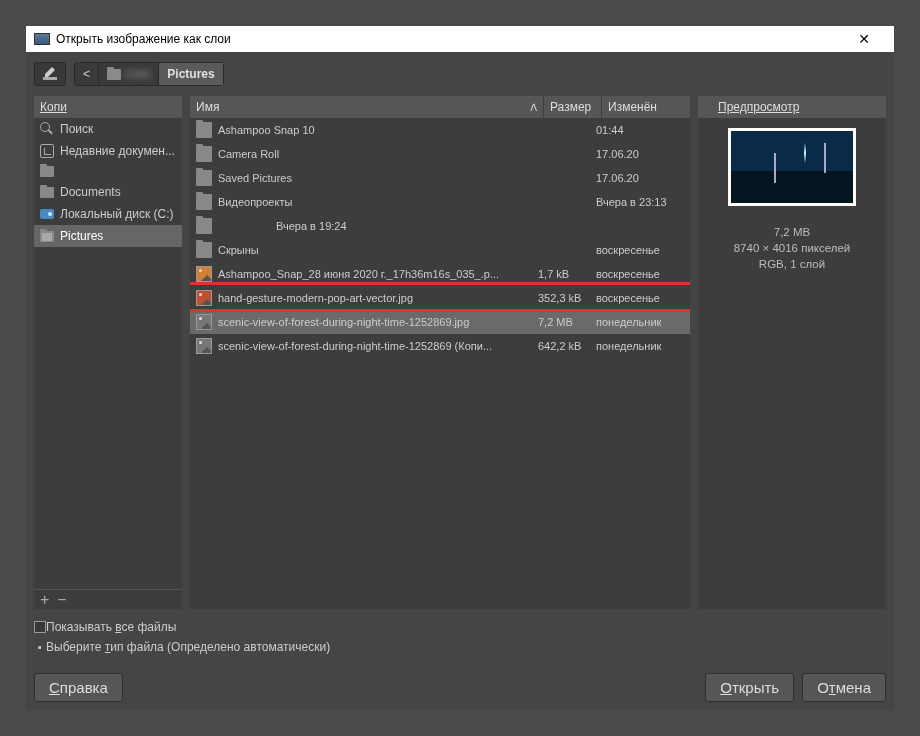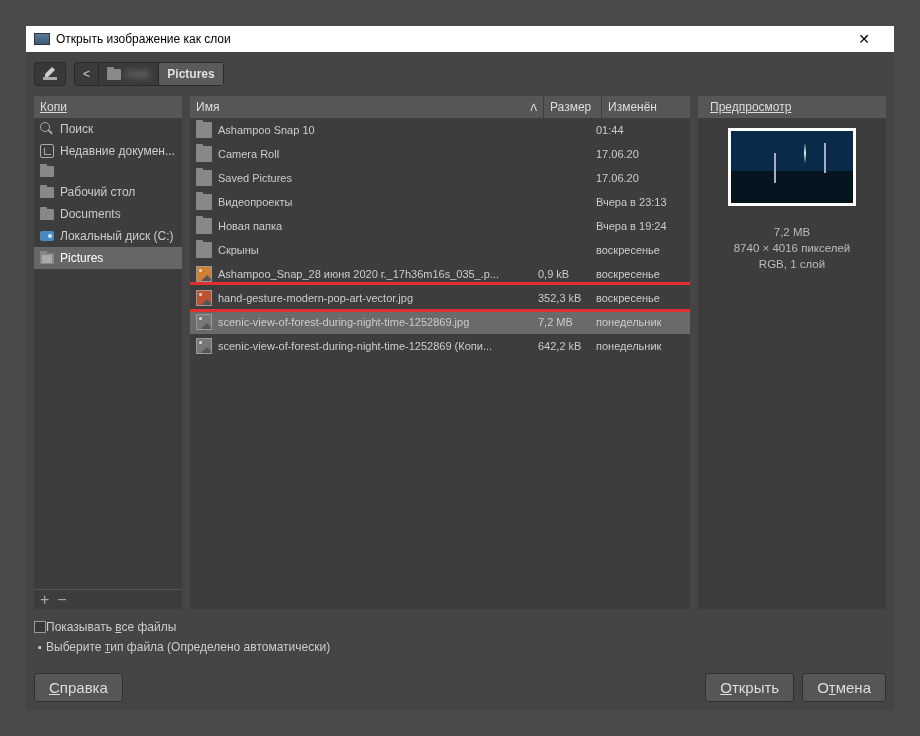--- a/index.html
+++ b/index.html
@@ -36,21 +36,21 @@
 .cols .col.mod { width:88px; border-right:none;}
 .rows { flex:1; overflow:hidden; position:relative;}
 .row { display:flex; align-items:center; height:24px; padding:0 6px; font-size:11px; color:#ccc; cursor:pointer;}
 .row .ic { width:16px; height:16px; margin-right:6px; flex:none; }
 .row .nm { flex:1; white-space:nowrap; overflow:hidden; text-overflow:ellipsis;}
 .row .sz { width:58px; text-align:left;}
 .row .md { width:88px; text-align:left;}
 .row.selected { background:#6a6a6a;}
 .highlight-box { position:absolute; border:3px solid #e03030; border-radius:6px; pointer-events:none;}
 .right { width:188px; background:#3d3d3d; display:flex; flex-direction:column;}
-.right .hdr { height:22px; background:#565656; font-size:12px; color:#ddd; padding:4px 12px; text-decoration: underline;}
+.right .hdr { height:22px; background:#565656; font-size:12px; color:#ddd; padding:4px 20px; text-decoration: underline;}
 .right .preview-img { margin:10px auto 10px; width:128px; height:78px; background:linear-gradient( to bottom, #0a2a4a 0%, #0a2a4a 55%, #051520 55%, #051520 100%); border:3px solid #fff; position:relative;}
 .right .preview-img::after{content:'';position:absolute;left:60%;top:10%;width:2px;height:30px;background:radial-gradient(circle,#cfe 0%,transparent 70%); box-shadow: -30px 15px 0 0 #aac, 20px 5px 0 0 #aac;}
 .right .fname { font-size:13px; font-style:italic; color:#ccc; text-align:center; padding:0 6px;}
 .right .meta { font-size:11.5px; color:#bbb; text-align:center; margin-top:8px; line-height:1.4;}
 
 .options { margin-top:8px; font-size:12px; color:#ccc;}
 .options .opt-row { display:flex; align-items:center; padding:3px 0;}
 .options .chk { width:12px; height:12px; border:1px solid #999; background:#383838;}
 .options .exp { width:12px; height:12px; display:flex; align-items:center; justify-content:center; font-size:11px; color:#ccc;}
 .options u { text-decoration: underline;}
@@ -120,24 +120,20 @@
           <div class="item">
               <span class="ico-recent"></span>
               <span>Недавние докумен...</span>
             </div>
           <div class="item">
               <span class="ico-folder"></span>
               <span style="filter:blur(3px);width:40px;display:inline-block;"> </span>
             </div>
           <div class="item">
               <span class="ico-folder"></span>
-              <span>Рабочий стол</span>
-            </div>
-          <div class="item">
-              <span class="ico-folder"></span>
               <span>Documents</span>
             </div>
           <div class="item">
               <span class="ico-disk"></span>
               <span>Локальный диск (C:)</span>
             </div>
           <div class="item selected">
               <span class="ico-folder open"></span>
               <span>Pictures</span>
             </div>
@@ -177,34 +173,33 @@
               <span class="md">17.06.20</span>
             </div>
             <div class="row">
               <span class="ic ico-folder"></span>
               <span class="nm">Видеопроекты</span>
               <span class="sz"></span>
               <span class="md">Вчера в 23:13</span>
             </div>
             <div class="row">
               <span class="ic ico-folder"></span>
-              <span class="nm">Новая папка</span>
               <span class="sz"></span>
               <span class="md">Вчера в 19:24</span>
             </div>
             <div class="row">
               <span class="ic ico-folder"></span>
               <span class="nm">Скрыны</span>
               <span class="sz"></span>
               <span class="md">воскресенье</span>
             </div>
             <div class="row">
               <span class="ic ico-image color2"></span>
               <span class="nm">Ashampoo_Snap_28 июня 2020 г._17h36m16s_035_.p...</span>
-              <span class="sz">0,9 kB</span>
+              <span class="sz">1,7 kB</span>
               <span class="md">воскресенье</span>
             </div>
             <div class="row">
               <span class="ic ico-image color"></span>
               <span class="nm">hand-gesture-modern-pop-art-vector.jpg</span>
               <span class="sz">352,3 kB</span>
               <span class="md">воскресенье</span>
             </div>
             <div class="highlight-box" style="left: -6px; top: 164px; width: calc(100% + 12px); height: 30px;"></div>
             <div class="row selected">

